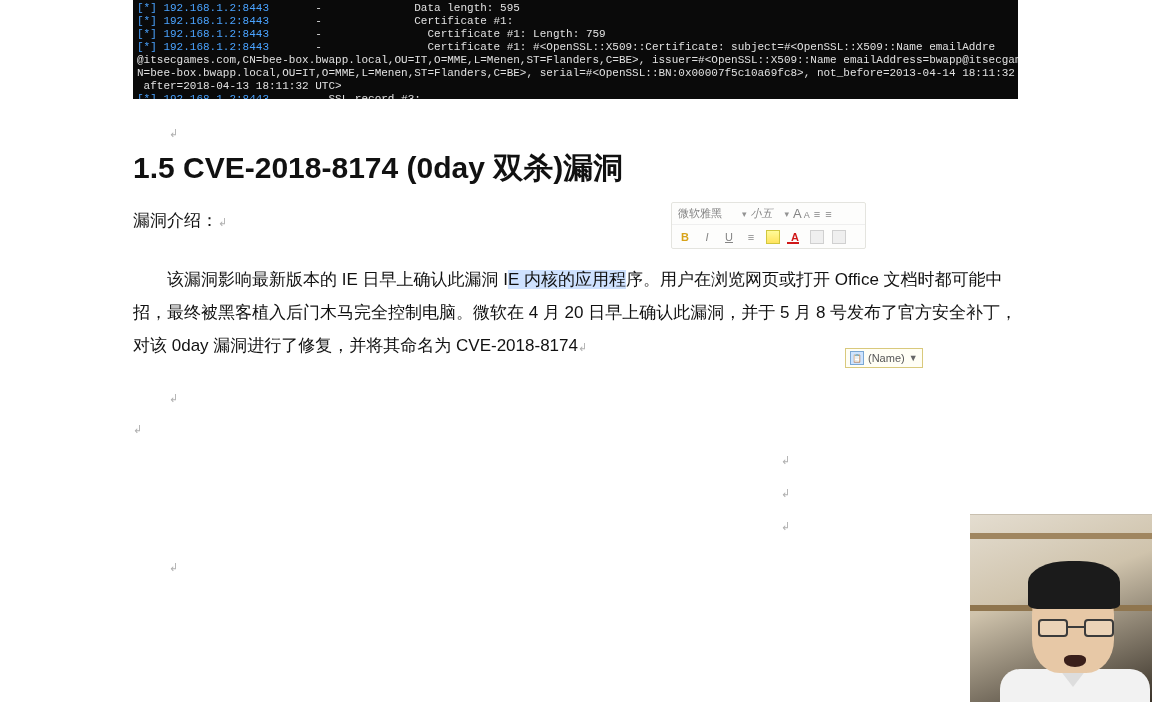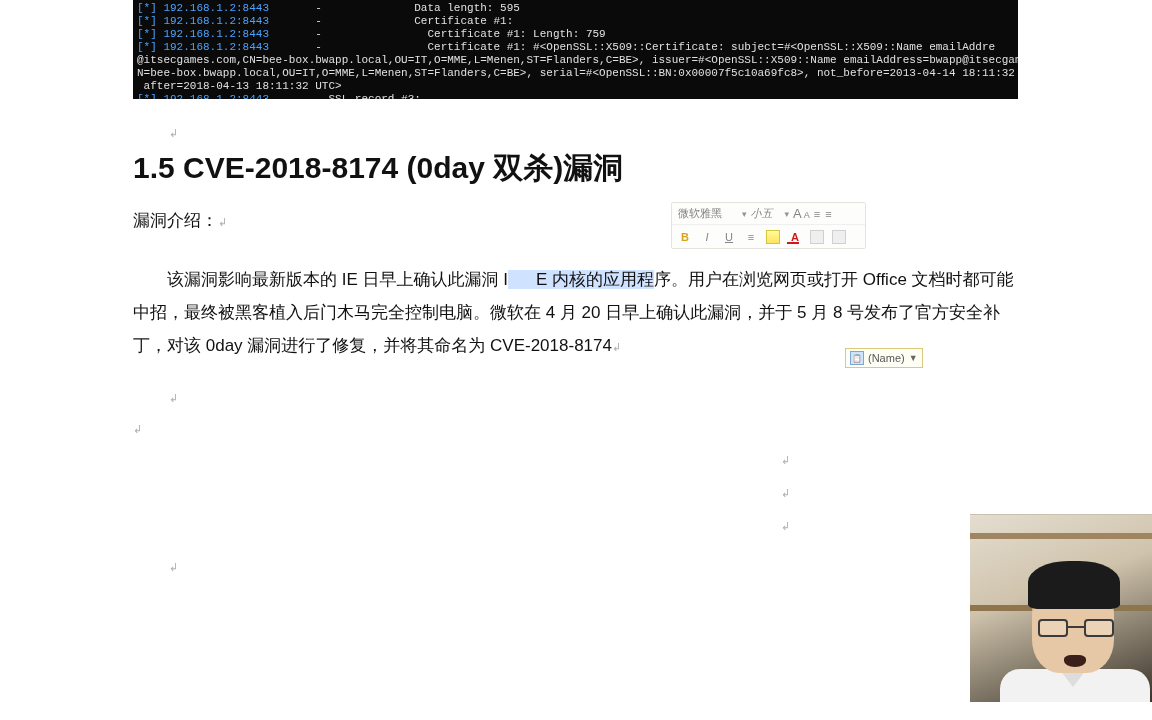--- a/index.html
+++ b/index.html
@@ -51,21 +51,21 @@
     color: #111;
     margin-bottom: 31px;
   }
   .body-para {
     font-size: 17px;
     line-height: 33px;
     color: #111;
     text-indent: 2em;
     position: relative;
   }
-  .body-para .sel { background: #cfe2ff; padding-left: 28px; }
+  .body-para .sel { background: #cfe2ff; }
   .after-blanks { margin-top: 28px; }
   .after-blanks .pmark { display:block; margin-left:36px; margin-bottom:18px; }
   .center-blanks { margin-top: 12px; }
   .center-blanks .pmark { display:block; text-align:center; margin-left:420px; margin-bottom:20px; }
 
   
   .minibar {
     position: absolute;
     left: 671px;
     top: 202px;

